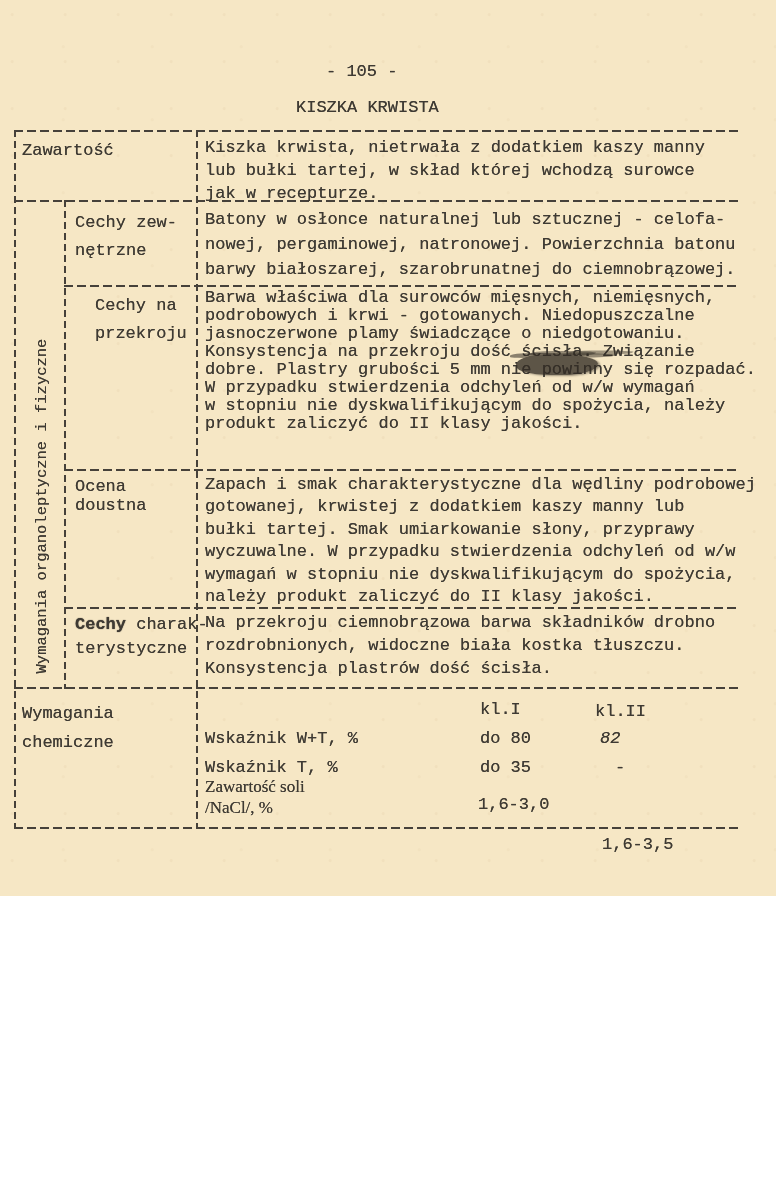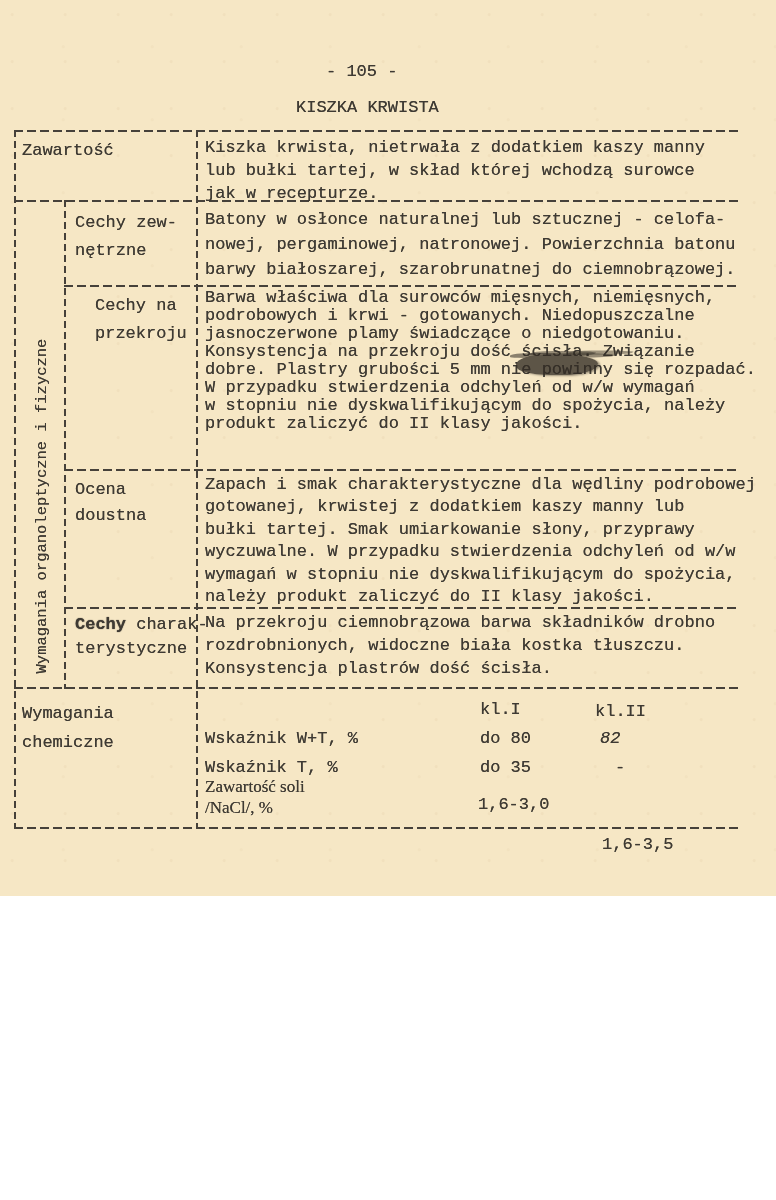--- a/index.html
+++ b/index.html
@@ -34,21 +34,21 @@
   }
   .page-number{left:326px;top:60px;}
   .doc-title{left:296px;top:96px;}
 
   .lbl1{left:22px;top:139px;}
   .c1{left:205px;top:136px;line-height:23px;}
   .lbl2{left:75px;top:209px;line-height:28px;}
   .c2{left:205px;top:207px;line-height:25px;}
   .lbl3{left:75px;top:292px;line-height:28px;margin-left:20px;}
   .c3{left:205px;top:289px;line-height:18px;}
-  .lbl4{left:75px;top:477px;line-height:26px;}
+  .lbl4{left:75px;top:477px;line-height:19px;}
   .c4{left:205px;top:474px;line-height:22.4px;}
   .lbl5{left:75px;top:613px;line-height:24px;}
   .lbl5 b{font-weight:bold;text-shadow:0 0 1.1px #3e3a33;}
   .c5{left:205px;top:611px;line-height:23px;}
   .lbl6{left:22px;top:699px;line-height:29px;}
 
   .vlabel{
     position:absolute;
     left:-159px;top:496px;
     width:400px;height:20px;

